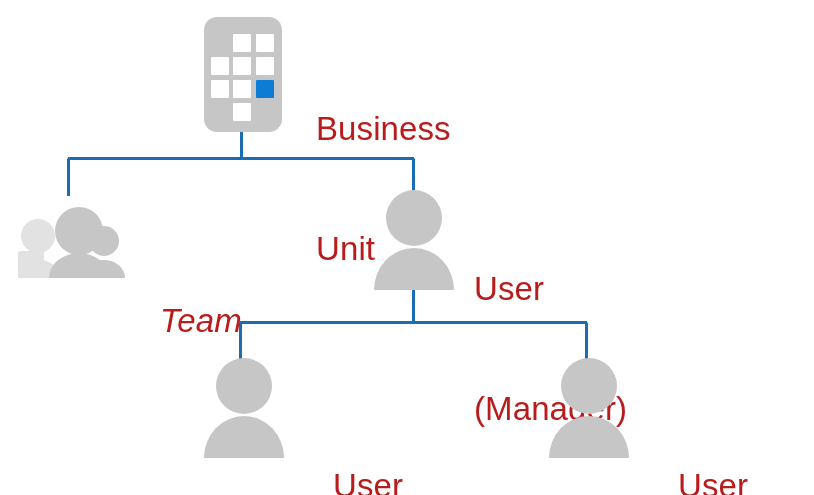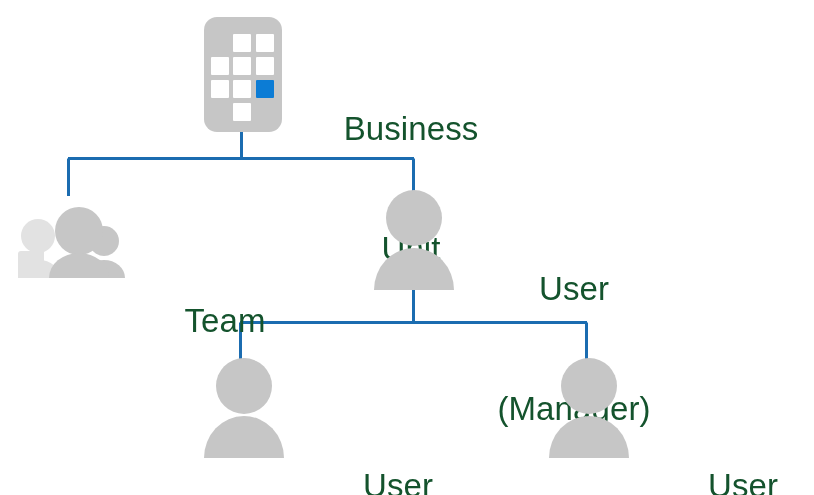--- a/index.html
+++ b/index.html
@@ -14,25 +14,25 @@
     position: relative;
     width: 814px;
     height: 495px;
     background: #ffffff;
     overflow: hidden;
   }
 
   
   .label {
     position: absolute;
-    color: #14532d;
+    color: #b91c1c;
     font-family: "Liberation Sans", sans-serif;
     font-size: 33px;
     line-height: 1.22;
-    text-align: center;
+    text-align: left;
     white-space: pre;
     font-weight: 400;
     letter-spacing: 0.1px;
   }
   .label-line { display: block; }
 
   
   .conn-svg {
     position: absolute;
     left: 0;
@@ -137,21 +137,21 @@
   <div class="person" style="left:83px; top:226px; width:42px; height:52px;">
     <div class="head" style="left:6px; top:0px; width:30px; height:30px;"></div>
     <div class="body" style="left:0px; top:34px; width:42px; height:18px;"></div>
   </div>
 
   <div class="person" style="left:49px; top:207px; width:60px; height:71px;">
     <div class="head" style="left:6px; top:0px; width:48px; height:48px;"></div>
     <div class="body" style="left:0px; top:46px; width:60px; height:25px;"></div>
   </div>
 
-  <div class="label" style="left:160px; top:220px; width:130px;">
+  <div class="label" style="left:160px; top:220px; width:130px;font-style:italic;">
     <span class="label-line">Team</span>
   </div>
 
   <div class="person" style="left:374px; top:190px; width:80px; height:100px;">
     <div class="head" style="left:12px; top:0px; width:56px; height:56px;"></div>
     <div class="body" style="left:0px; top:58px; width:80px; height:42px;"></div>
   </div>
 
   <div class="label" style="left:474px; top:188px; width:200px;">
     <span class="label-line">User</span>

